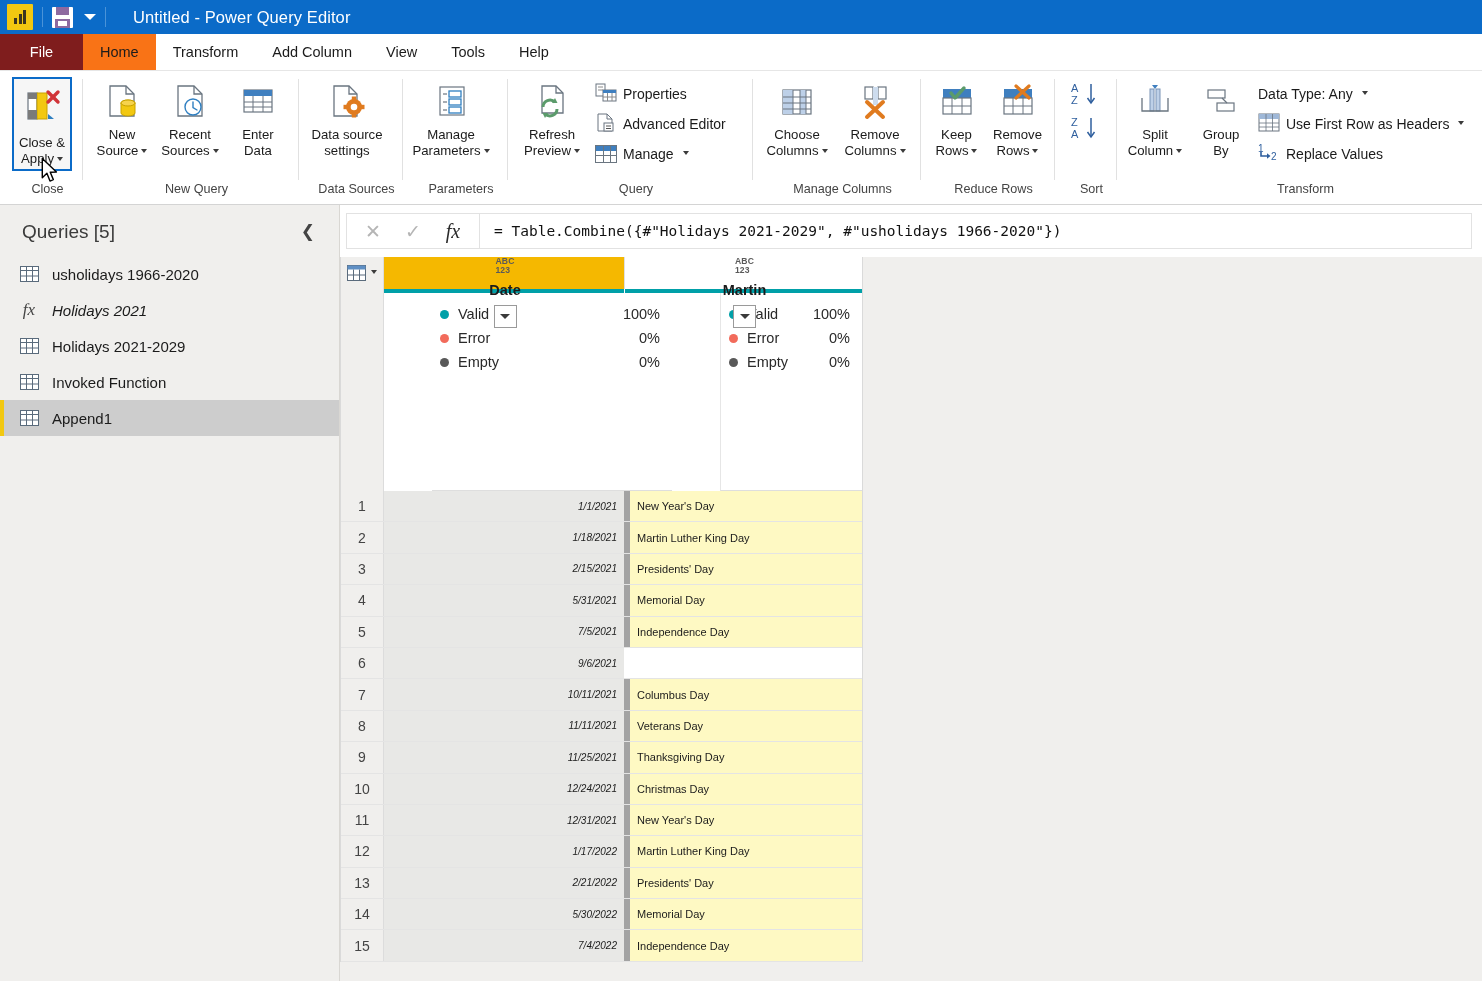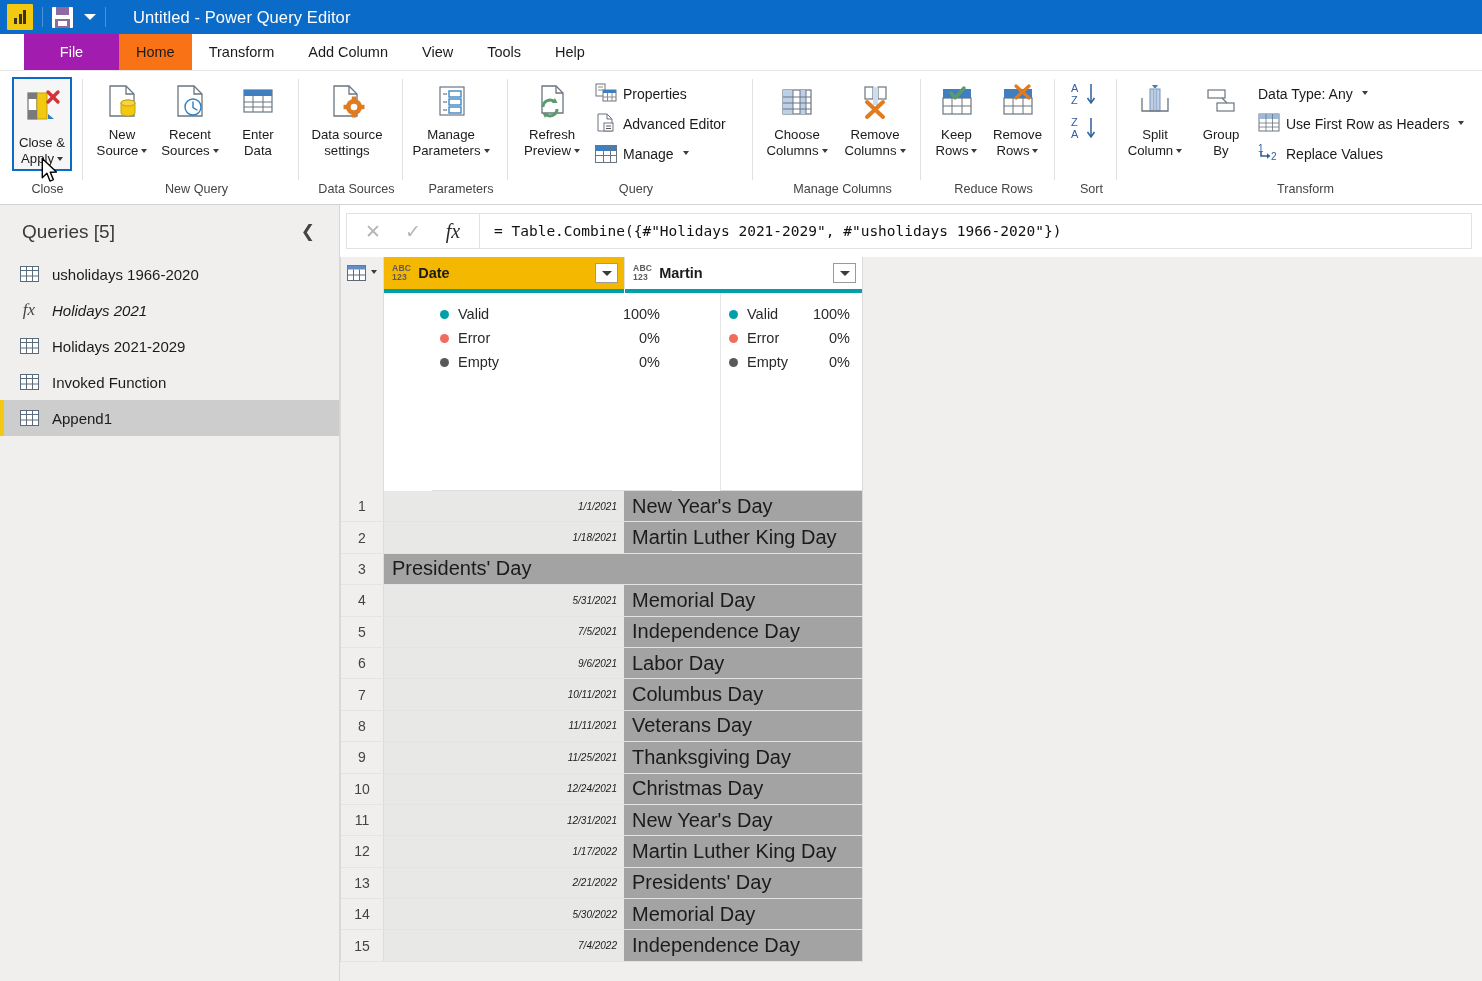--- a/index.html
+++ b/index.html
@@ -68,26 +68,25 @@
 
   
   .tabstrip {
     height: 37px; width: 100%;
     background: #ffffff;
     display: flex; align-items: stretch;
     border-bottom: 1px solid #e6e6e6;
     position: relative;
   }
   .tab-file {
-    width: 95px;
-    background: #a21caf;
+    width: 83px;
+    background: #7f1d1d;
     color: #ffffff;
     display: flex; align-items: center; justify-content: center;
     font-size: 14.5px;
-    margin-left: 24px;
   }
   .tab {
     padding: 0 17px;
     display: flex; align-items: center;
     font-size: 14.5px;
     color: #1b1b1b;
     background: #ffffff;
     white-space: nowrap;
   }
   .tab.active { background: #f97316; }
@@ -245,20 +244,21 @@
     background: #f0efed;
     display: flex; align-items: center; justify-content: center;
     gap: 2px;
     border-right: 1px solid #dcdcdc;
   }
   .th {
     display:flex; align-items:center; gap: 7px;
     padding: 0 6px 0 8px;
     font-size: 14.5px; font-weight: bold; color: #1b1b1b;
     position: relative;
+    flex-direction: column;
   }
   .th.date { width: 240px; flex: 0 0 240px; background: #f2b705; }
   .th.date { background: #f5b800; }
   .th.holiday { flex: 1; background: #ffffff; border-left: 1px solid #e0e0e0; }
   .th .typeic {
     font-size: 8.6px; line-height: 9px; color: #5a5a5a;
     font-family: "Liberation Sans", sans-serif;
     letter-spacing: 0.2px; flex: 0 0 auto;
   }
   .th .thlabel { flex: 1; white-space: nowrap; }
@@ -309,25 +309,25 @@
     font-size: 14px; color: #444;
   }
   .cell-date {
     width: 240px; flex: 0 0 240px;
     background: #e8e8e6;
     display:flex; align-items:center; justify-content:flex-end;
     padding-right: 7px;
     font-size: 10px; font-style: italic; color: #1b1b1b;
   }
   .cell-hol {
-    flex: 1; background:#a3a3a3;
+    flex: 1; background:#fef9c3;
     display:flex; align-items:center;
     padding-left: 7px;
-    font-size: 20px; color:#1b1b1b;
-    border-left: 1px solid #a3a3a3;
+    font-size: 11px; color:#1b1b1b;
+    border-left: 6px solid #a3a3a3;
   }
 
   
   .cursor-arrow {
     position: absolute;
     left: 41px; top: 86px;
     width: 18px; height: 26px;
     z-index: 50;
     pointer-events: none;
   }
@@ -864,36 +864,36 @@
               <div class="cell-date">1/1/2021</div>
               <div class="cell-hol">New Year's Day</div>
             </div>
             <div class="row">
               <div class="cell-n">2</div>
               <div class="cell-date">1/18/2021</div>
               <div class="cell-hol">Martin Luther King Day</div>
             </div>
             <div class="row">
               <div class="cell-n">3</div>
+              <div class="cell-date">2/15/2021</div>
               <div class="cell-hol">Presidents' Day</div>
             </div>
             <div class="row">
               <div class="cell-n">4</div>
               <div class="cell-date">5/31/2021</div>
               <div class="cell-hol">Memorial Day</div>
             </div>
             <div class="row">
               <div class="cell-n">5</div>
               <div class="cell-date">7/5/2021</div>
               <div class="cell-hol">Independence Day</div>
             </div>
             <div class="row">
               <div class="cell-n">6</div>
               <div class="cell-date">9/6/2021</div>
-              <div class="cell-hol">Labor Day</div>
             </div>
             <div class="row">
               <div class="cell-n">7</div>
               <div class="cell-date">10/11/2021</div>
               <div class="cell-hol">Columbus Day</div>
             </div>
             <div class="row">
               <div class="cell-n">8</div>
               <div class="cell-date">11/11/2021</div>
               <div class="cell-hol">Veterans Day</div>

